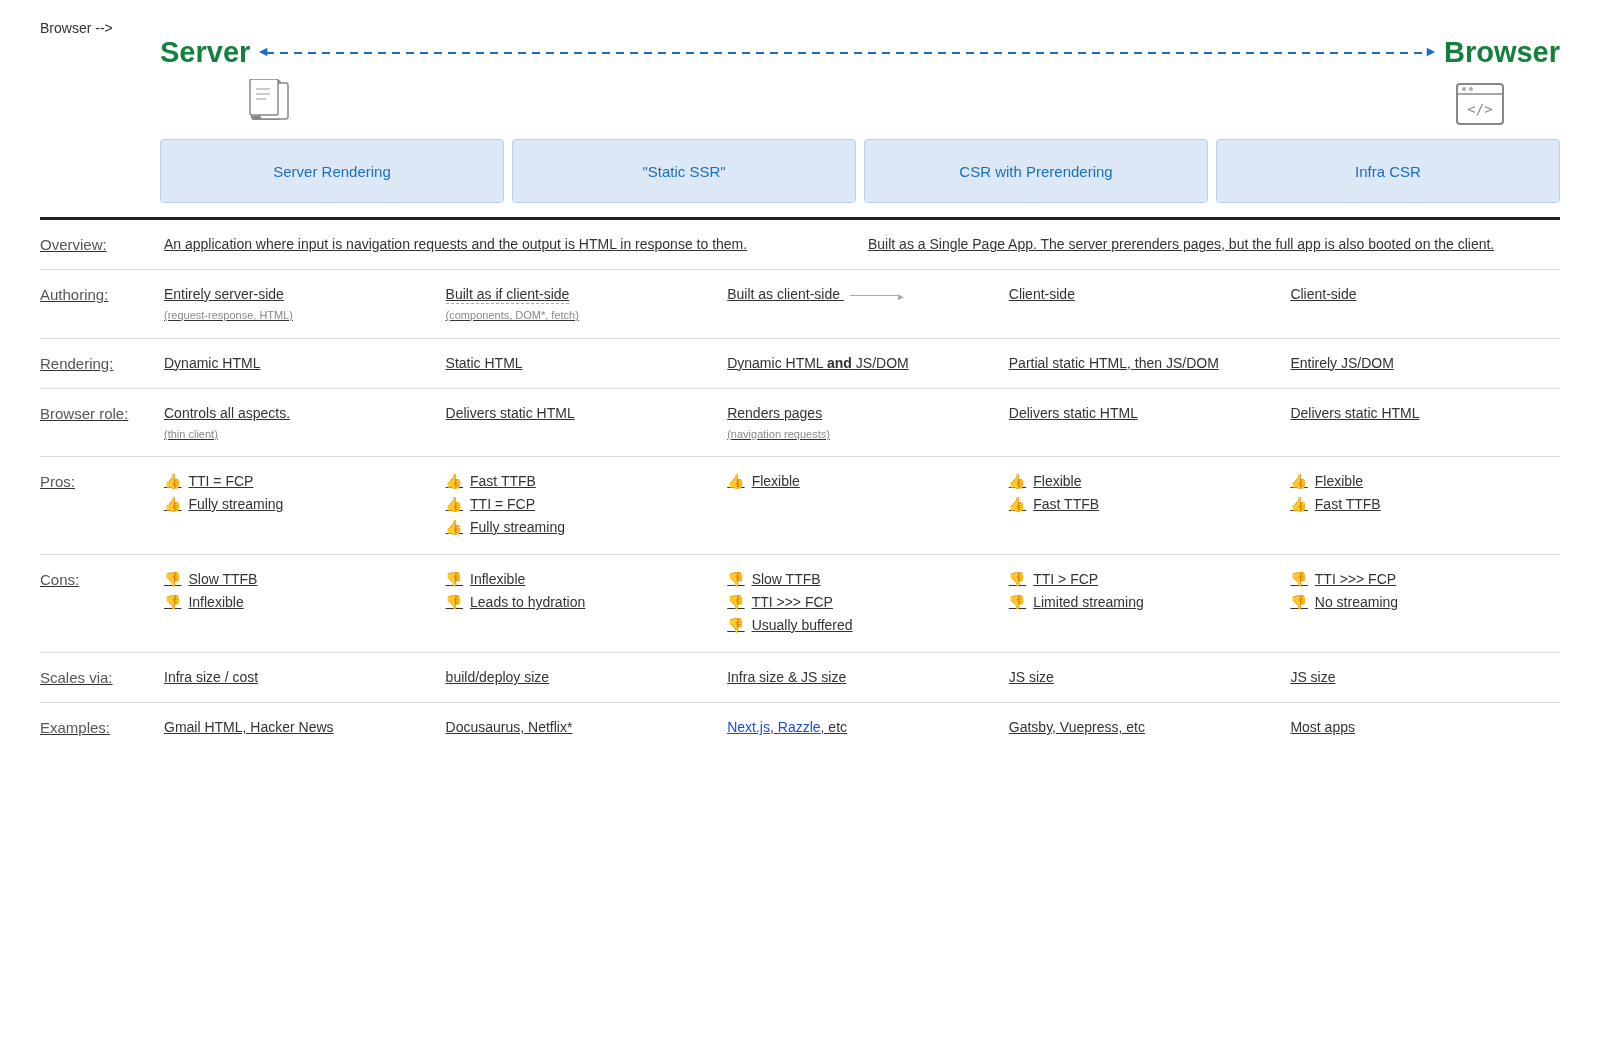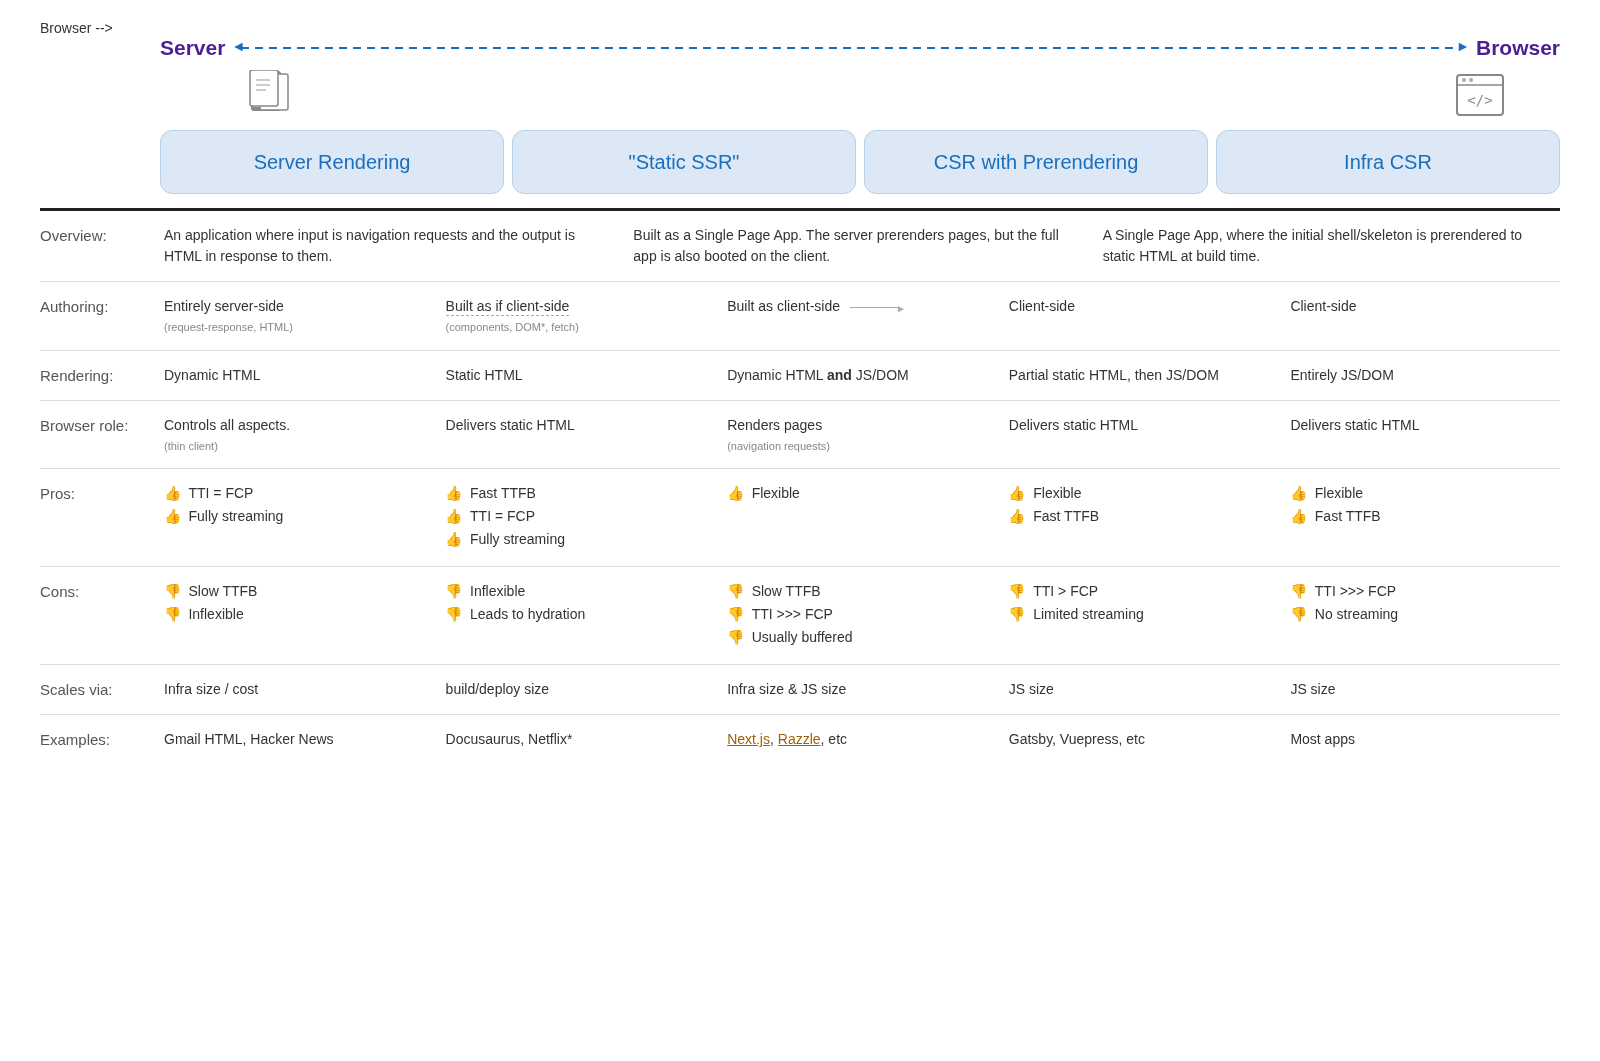--- a/index.html
+++ b/index.html
@@ -13,23 +13,23 @@
 
     .top-header {
       display: flex;
       align-items: center;
       justify-content: space-between;
       margin-bottom: 10px;
       padding: 0 0 0 120px;
     }
 
     .header-label {
-      font-size: 21px;
+      font-size: 29px;
       font-weight: 600;
-      color: #4c1d95;
+      color: #15803d;
     }
 
     .arrow-container {
       flex: 1;
       display: flex;
       align-items: center;
       margin: 0 16px;
     }
 
     .dashed-arrow {
@@ -67,45 +67,46 @@
     .col-headers {
       display: flex;
       padding: 0 0 0 120px;
       margin-bottom: 0;
     }
 
     .col-header {
       flex: 1;
       background: #dce8f5;
       border: 1px solid #b8d0ea;
-      border-radius: 12px;
+      border-radius: 4px;
       margin: 0 4px;
       padding: 14px 12px;
       text-align: center;
       color: #1a6fbd;
-      font-size: 20px;
+      font-size: 15px;
       font-weight: 500;
       line-height: 1.4;
       min-height: 64px;
       display: flex;
       align-items: center;
       justify-content: center;
     }
 
     .col-header:first-child { margin-left: 0; }
     .col-header:last-child { margin-right: 0; }
 
     .divider-thick {
       height: 3px;
       background: #222;
       margin: 14px 0 0 0;
     }
 
     .table-body {
       width: 100%;
+      text-decoration: underline;
     }
 
     .table-row {
       display: flex;
       border-bottom: 1px solid #ddd;
       align-items: flex-start;
       padding: 14px 0;
     }
 
     .row-label {
@@ -146,21 +147,21 @@
       margin-bottom: 2px;
       line-height: 1.5;
     }
 
     .thumb-up::before { content: '👍'; font-size: 14px; }
     .thumb-down::before { content: '👎'; font-size: 14px; }
 
     .bold { font-weight: bold; }
 
     .link {
-      color: #a16207;
+      color: #1d4ed8;
       text-decoration: underline;
       cursor: pointer;
     }
 
     .dashed-underline {
       border-bottom: 1px dashed #aaa;
       padding-bottom: 1px;
     }
   </style>
 </head>
@@ -222,21 +223,20 @@
 <div class="divider-thick"></div>
 
 
 <div class="table-body">
 
   <div class="table-row">
     <div class="row-label">Overview:</div>
     <div class="row-cells">
       <div class="cell">An application where input is navigation requests and the output is HTML in response to them.</div>
       <div class="cell">Built as a Single Page App. The server prerenders pages, but the full app is also booted on the client.</div>
-      <div class="cell">A Single Page App, where the initial shell/skeleton is prerendered to static HTML at build time.</div>
     </div>
   </div>
 
   <div class="table-row">
     <div class="row-label">Authoring:</div>
     <div class="row-cells">
       <div class="cell">
         Entirely server-side
         <div class="cell-sub">(request-response, HTML)</div>
       </div>

